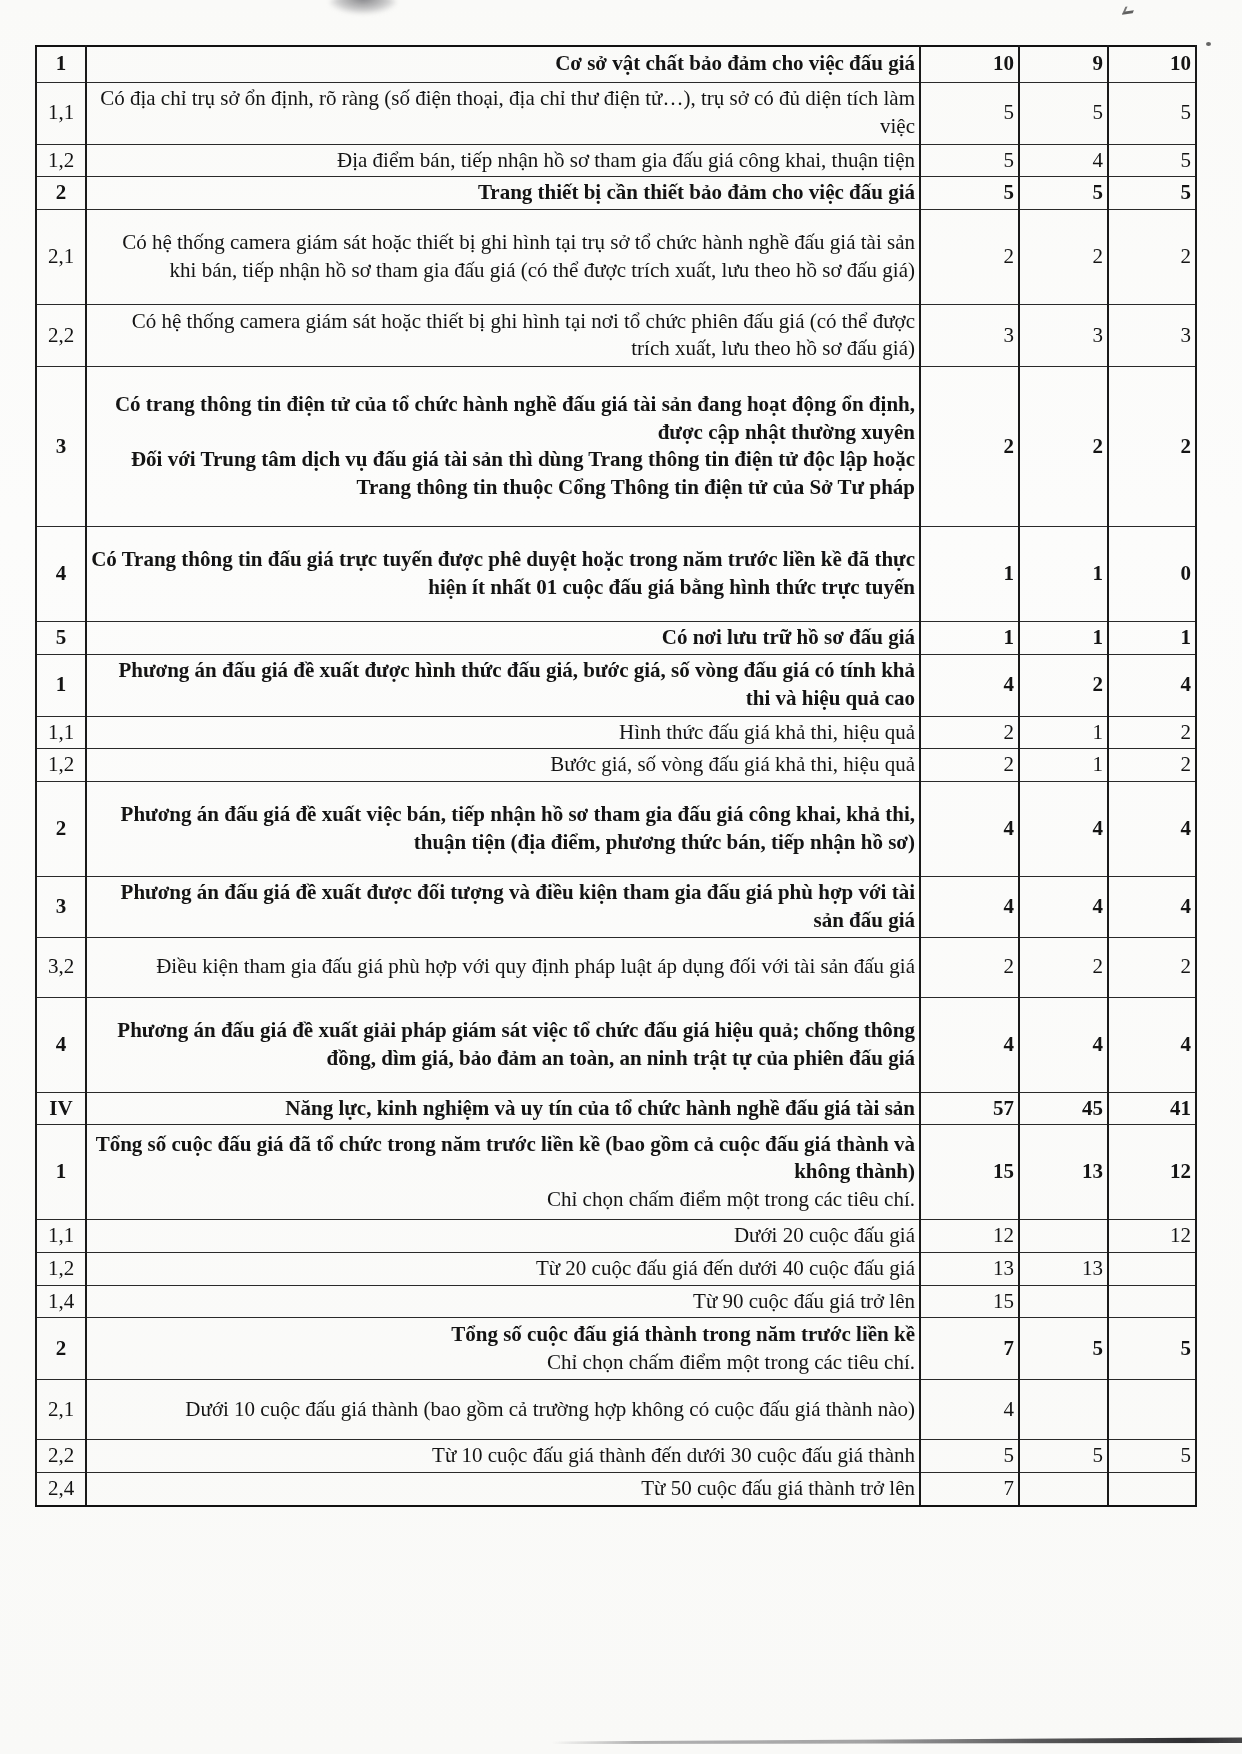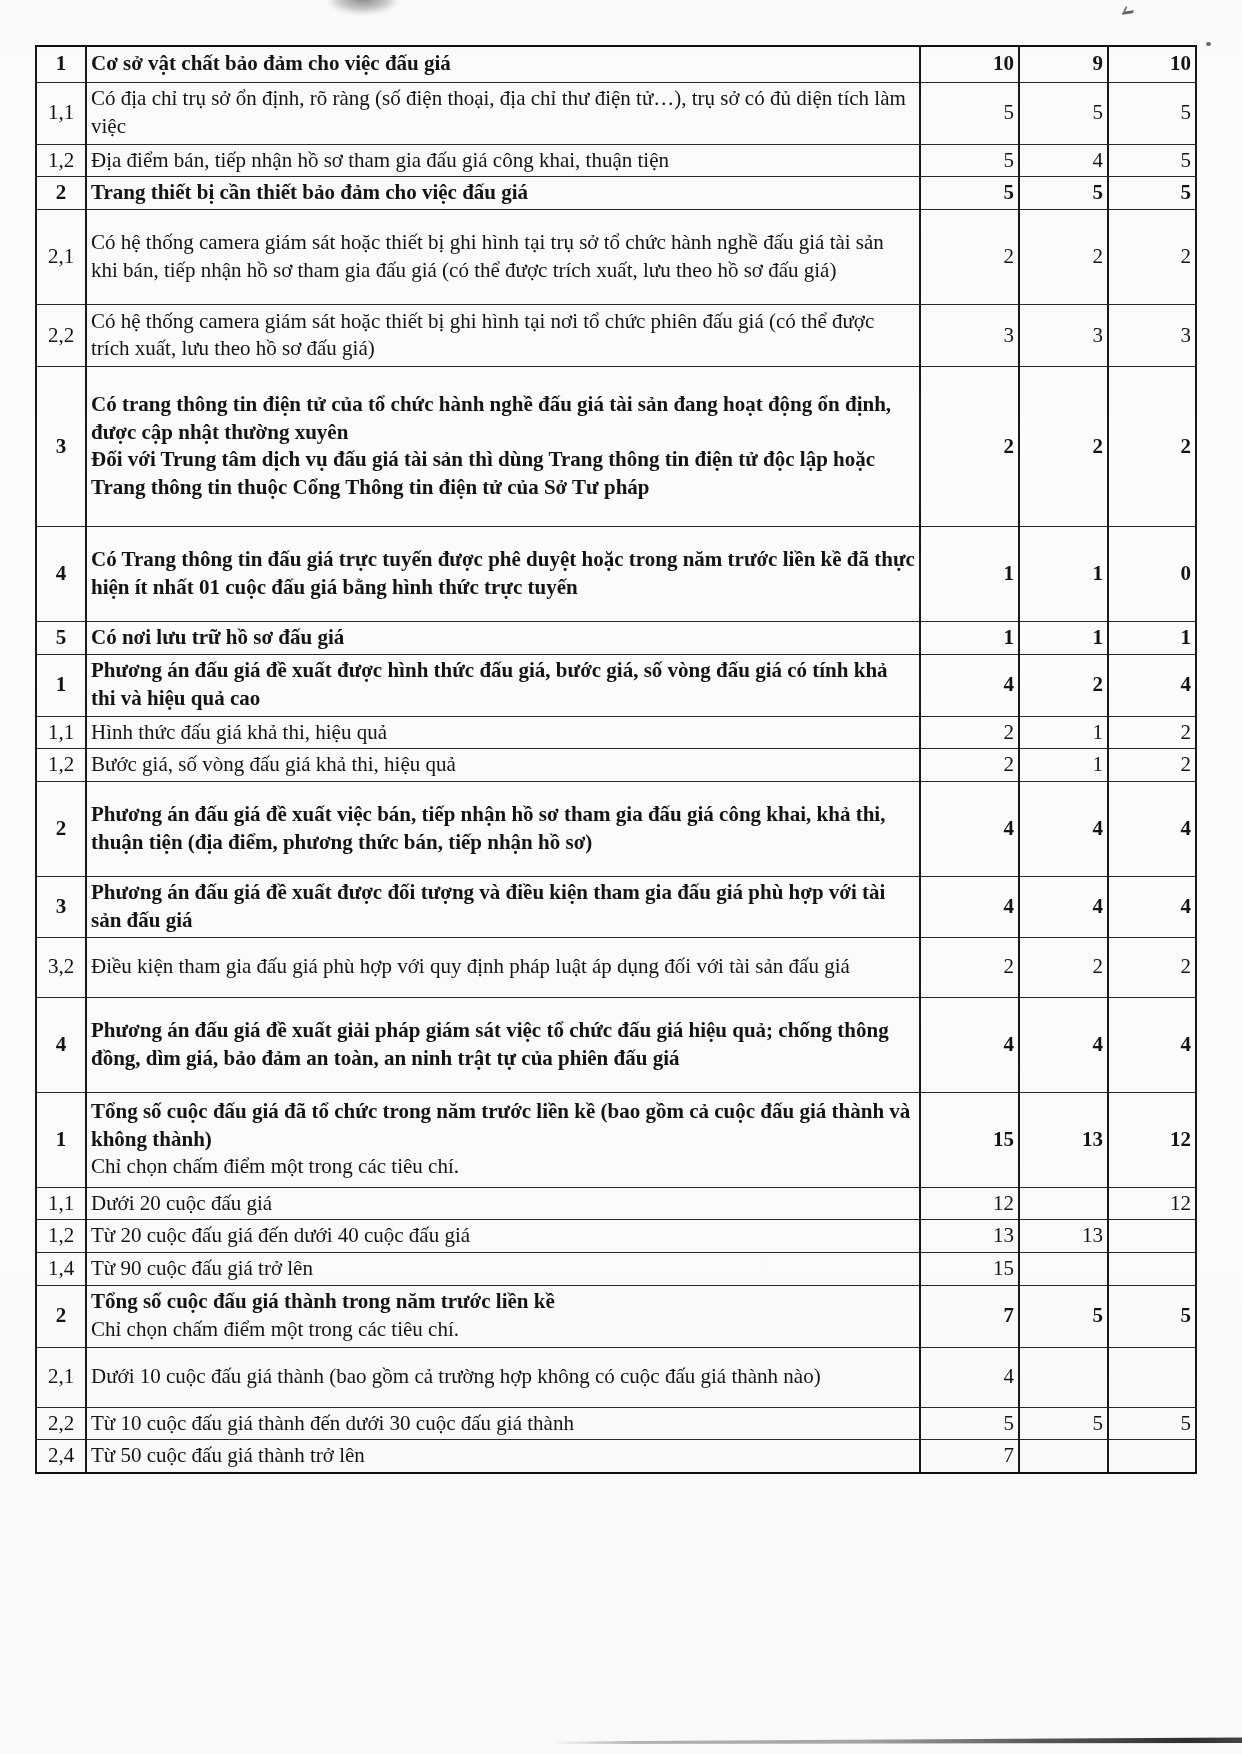--- a/index.html
+++ b/index.html
@@ -32,21 +32,21 @@
   }
   table.criteria tr:first-child td { border-top: 2.5px solid #111; }
   table.criteria tr:last-child td { border-bottom: 2.5px solid #111; }
   td.num {
     text-align: center;
     padding: 2px 2px;
     font-size: 21px;
   }
   td.desc {
     padding: 3px 8px 3px 7px;
-    text-align: left;
+    text-align: right;
   }
   td.score {
     text-align: right;
     padding-right: 5px;
     font-size: 22px;
   }
   .bold { font-weight: bold; }
   .line { display: block; }
 
   
@@ -236,20 +236,29 @@
       </tr>
       <tr style="height: 95px;">
         <td class="num bold">4</td>
         <td class="desc">
           <span class="line bold">Phương án đấu giá đề xuất giải pháp giám sát việc tổ chức đấu giá hiệu quả; chống thông đồng, dìm giá, bảo đảm an toàn, an ninh trật tự của phiên đấu giá</span>
         </td>
         <td class="score bold">4</td>
         <td class="score bold">4</td>
         <td class="score bold">4</td>
       </tr>
+      <tr style="height: 29px;">
+        <td class="num bold">IV</td>
+        <td class="desc">
+          <span class="line bold">Năng lực, kinh nghiệm và uy tín của tổ chức hành nghề đấu giá tài sản</span>
+        </td>
+        <td class="score bold">57</td>
+        <td class="score bold">45</td>
+        <td class="score bold">41</td>
+      </tr>
       <tr style="height: 95px;">
         <td class="num bold">1</td>
         <td class="desc">
           <span class="line bold">Tổng số cuộc đấu giá đã tổ chức trong năm trước liền kề (bao gồm cả cuộc đấu giá thành và không thành)</span>
           <span class="line">Chỉ chọn chấm điểm một trong các tiêu chí.</span>
         </td>
         <td class="score bold">15</td>
         <td class="score bold">13</td>
         <td class="score bold">12</td>
       </tr>

